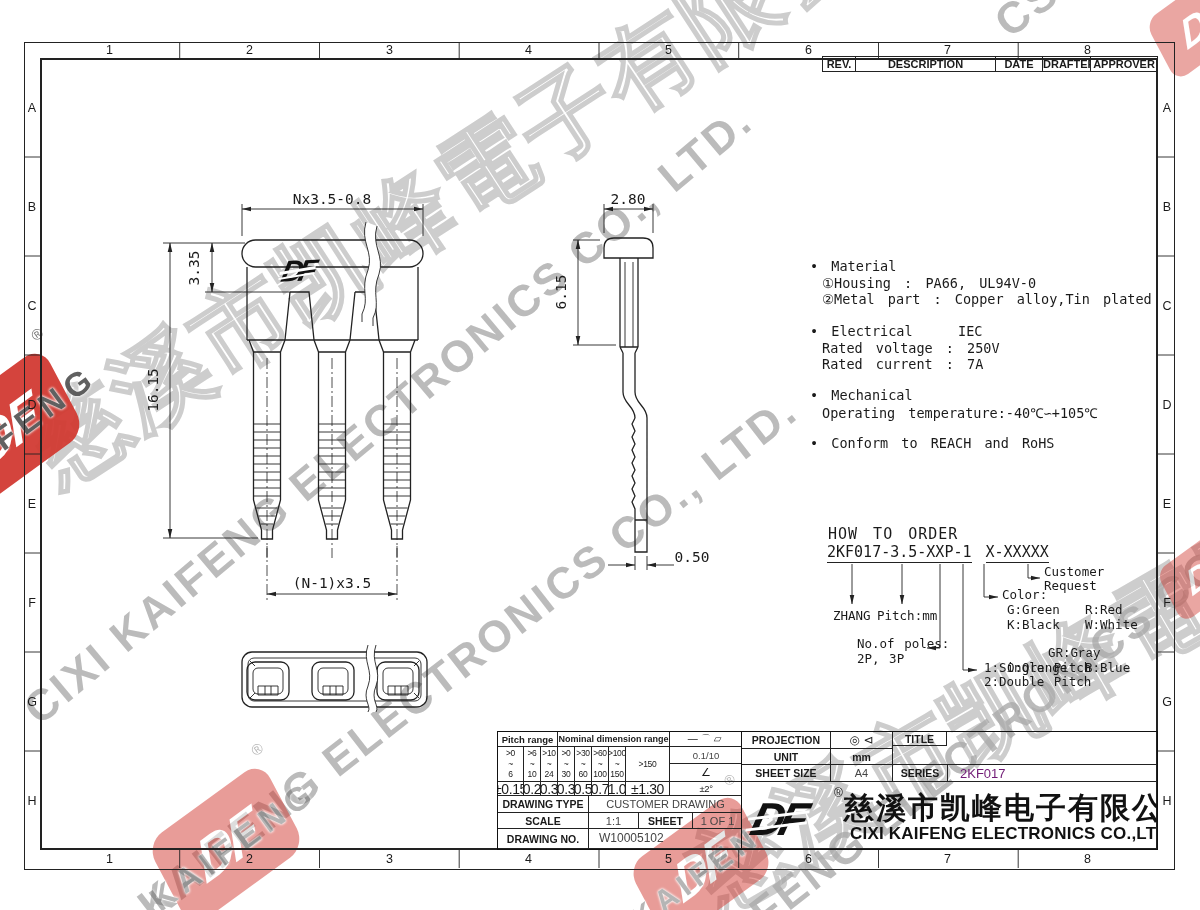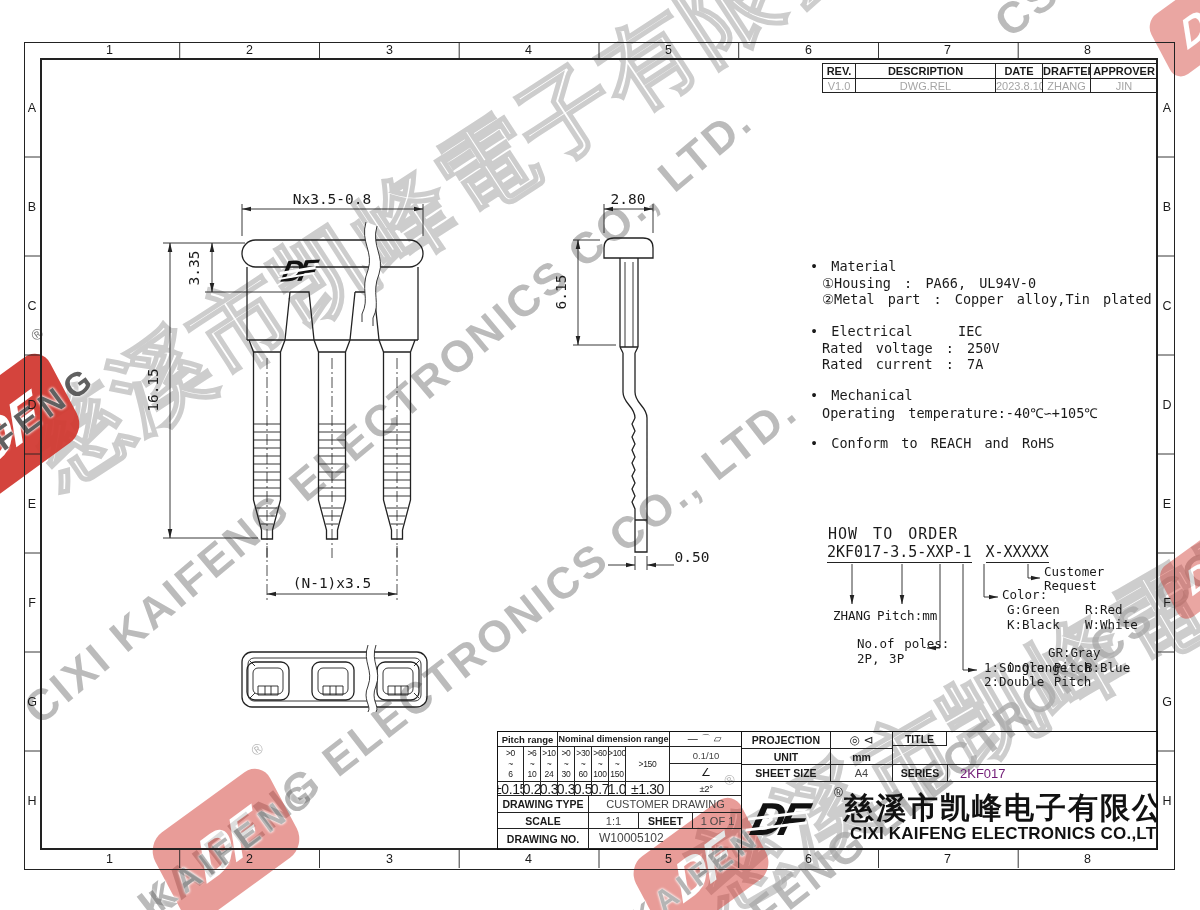--- a/index.html
+++ b/index.html
@@ -33,21 +33,21 @@
   svg .mask{fill:#fff;stroke:none;}
   svg text.dim{font:14.5px "DejaVu Sans Mono",monospace;fill:#1a1a1a;}
   
   .cad{position:absolute;font-family:"DejaVu Sans Mono",monospace;font-size:13.5px;color:#1a1a1a;
        white-space:nowrap;word-spacing:5px;z-index:4;}
   .cad.small{font-size:12.5px;word-spacing:2px;}
   .order-title{letter-spacing:1px;font-size:15px;}
   .order-code{font-size:15px;letter-spacing:0;}
   .order-code .u{border-bottom:1.4px solid #222;padding-bottom:1px;}
   
-  .rev-table{position:absolute;left:822px;top:63px;width:336px;z-index:4;border:1px solid #222;box-sizing:border-box;}
+  .rev-table{position:absolute;left:822px;top:56px;width:336px;z-index:4;border:1px solid #222;box-sizing:border-box;}
   .rev-row{display:flex;}
   .rev-row > div{box-sizing:border-box;border-right:1px solid #222;text-align:center;font-size:11px;
                  line-height:14px;height:14px;overflow:hidden;}
   .rev-row > div:last-child{border-right:none;}
   .rev-head > div{font-weight:700;}
   .rev-vals > div{color:#a5a5a5;border-top:1px solid #222;}
   .rc0{width:33px;}.rc1{width:140px;}.rc2{width:47px;}.rc3{width:48px;}.rc4{width:66px;}
   
   .tblock{position:absolute;left:497px;top:731px;width:661px;height:119px;border:1.5px solid #111;
           box-sizing:border-box;z-index:4;font-size:10px;}
@@ -318,27 +318,20 @@
   </div>
 
   <div class="rev-table">
     <div class="rev-row rev-head">
       <div class="rc0">REV.</div>
       <div class="rc1">DESCRIPTION</div>
       <div class="rc2">DATE</div>
       <div class="rc3">DRAFTER</div>
       <div class="rc4">APPROVER</div>
     </div>
-    <div class="rev-row rev-vals">
-      <div class="rc0">V1.0</div>
-      <div class="rc1">DWG.REL</div>
-      <div class="rc2">2023.8.10</div>
-      <div class="rc3">ZHANG</div>
-      <div class="rc4">JIN</div>
-    </div>
   </div>
 
   <div class="tblock">
 
     <div class="tb" style="left:0;top:0;width:244px;height:116px;border-right:1.5px solid #111;">
       <div class="tb cc lbl br bb" style="left:0;top:0;width:60px;height:15px;font-size:9.5px;">Pitch range</div>
       <div class="tb cc lbl br bb" style="left:60px;top:0;width:112px;height:15px;font-size:9px;text-align:center;">Nominal dimension range</div>
       <div class="tb cc bb" style="left:172px;top:0;width:72px;height:15px;font-size:10px;letter-spacing:3px;">—⌒▱</div>
 
       <div class="tb cc rng br bb" style="left:0;top:15px;width:26px;height:35px;">

